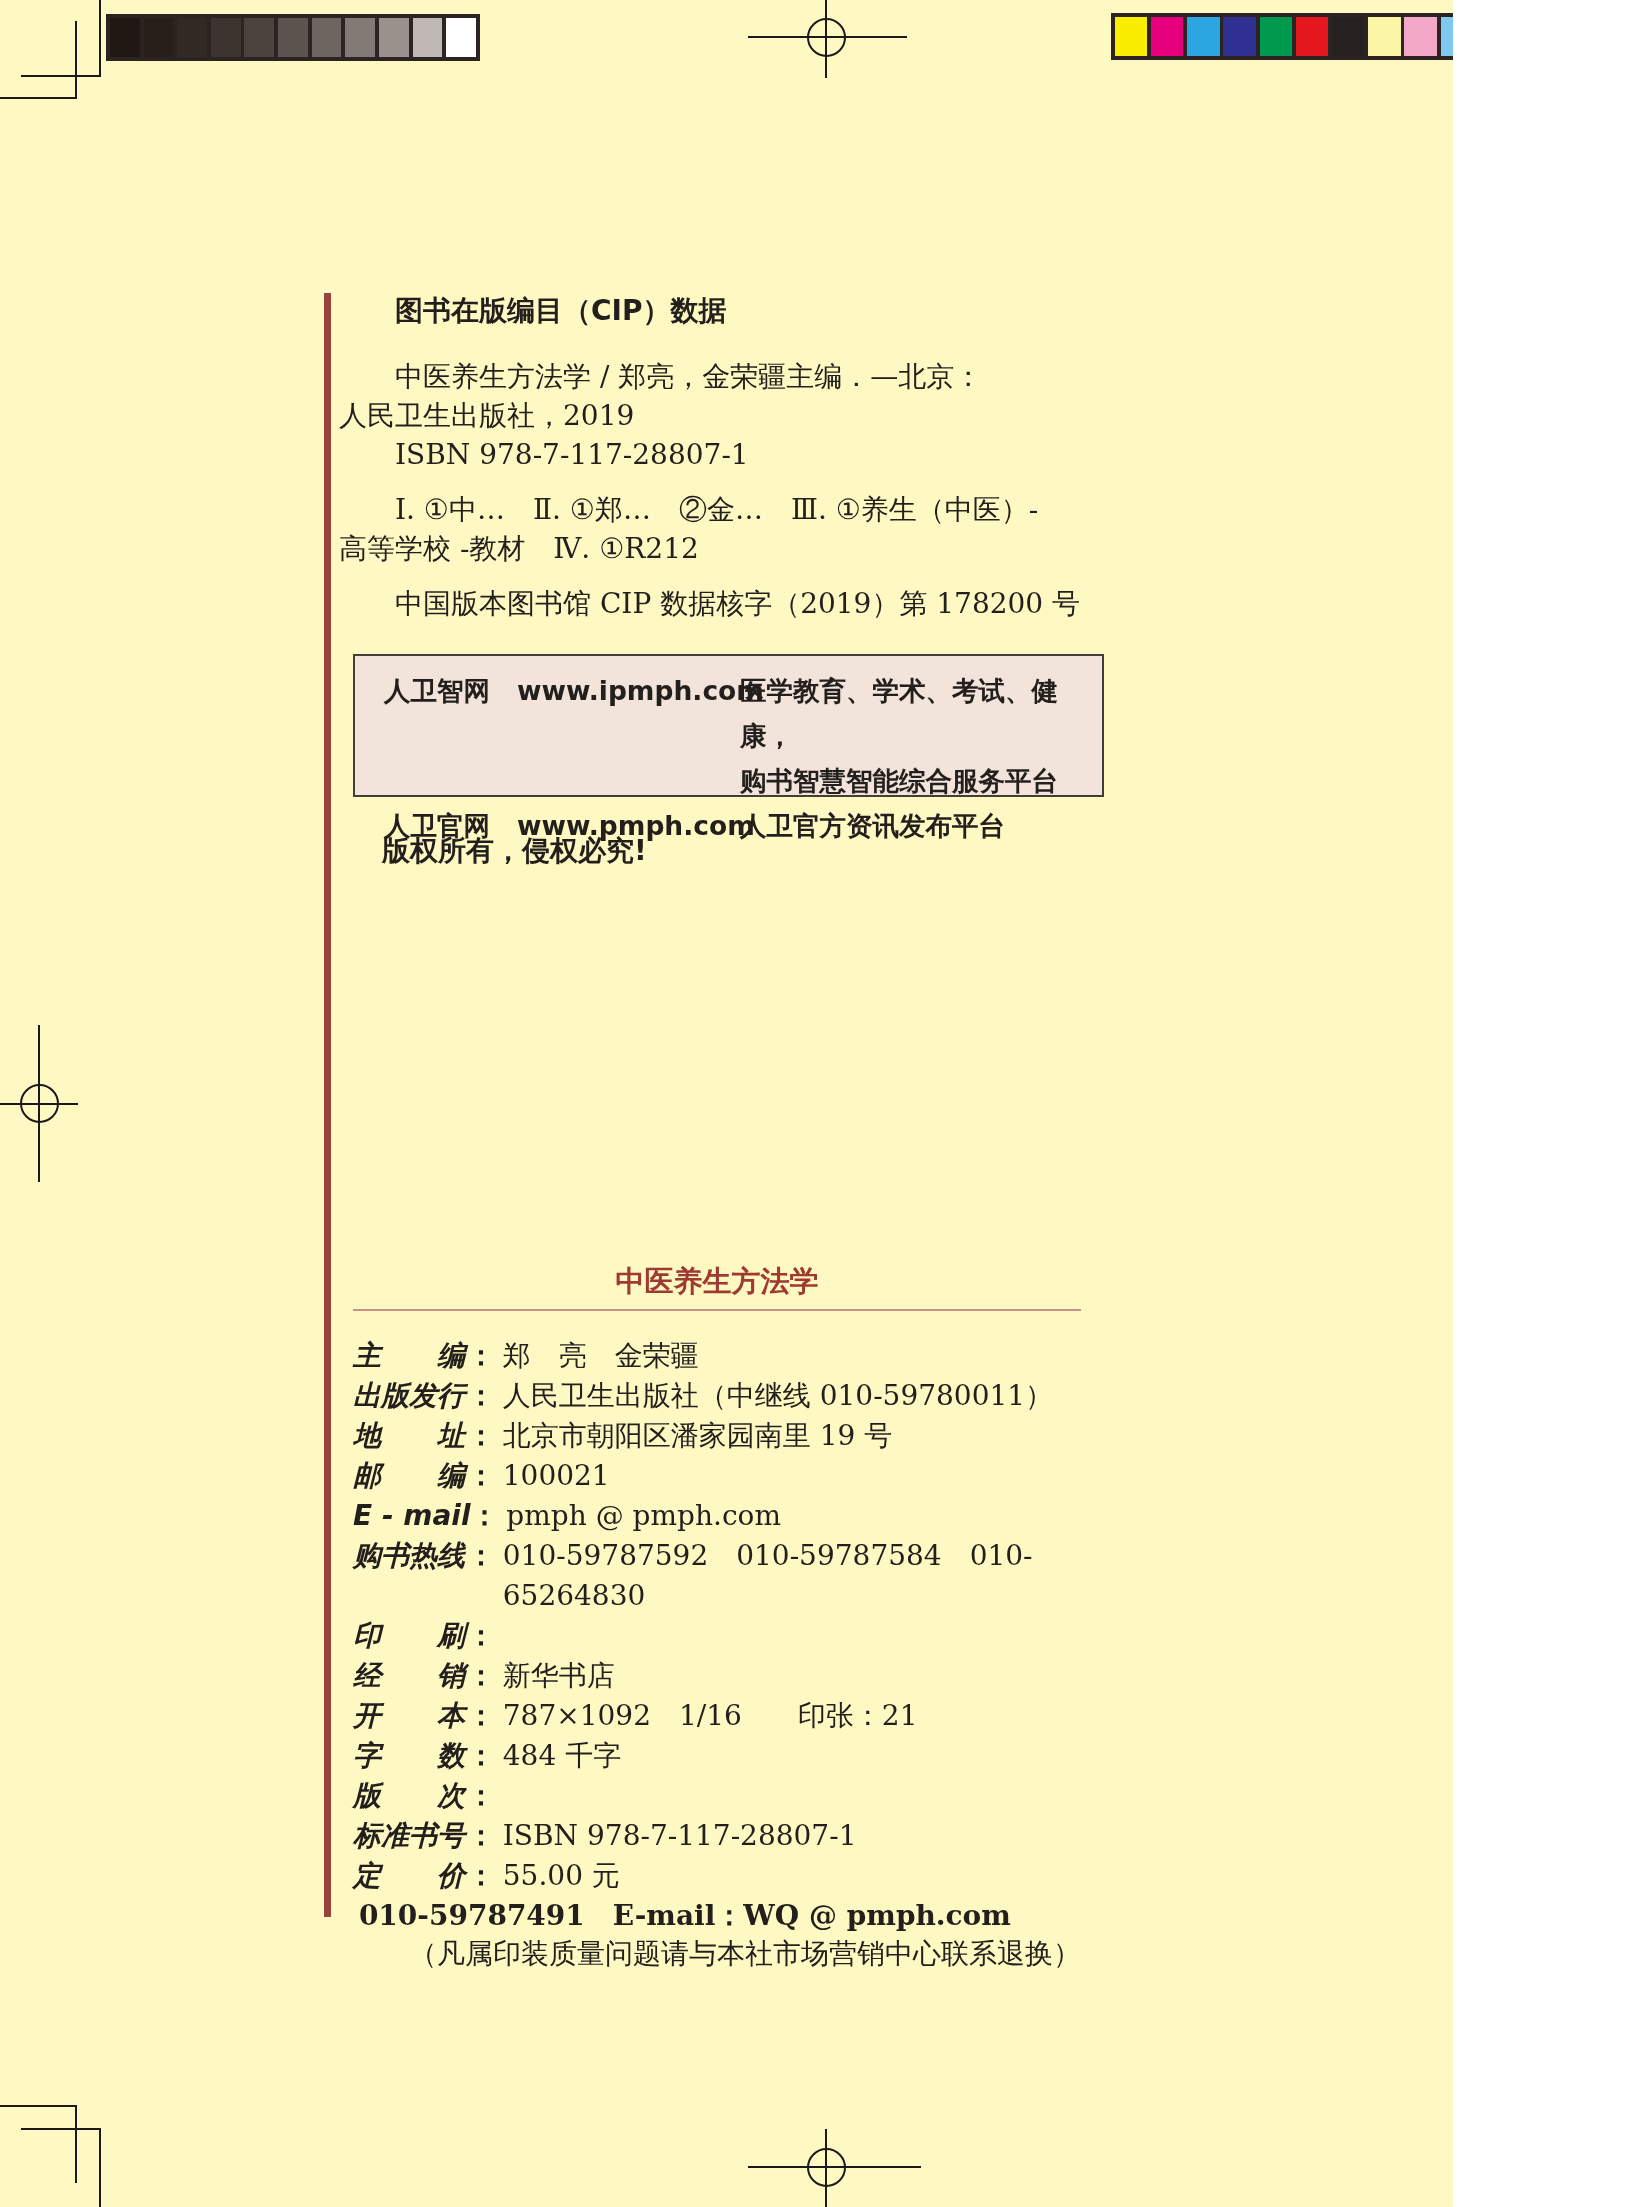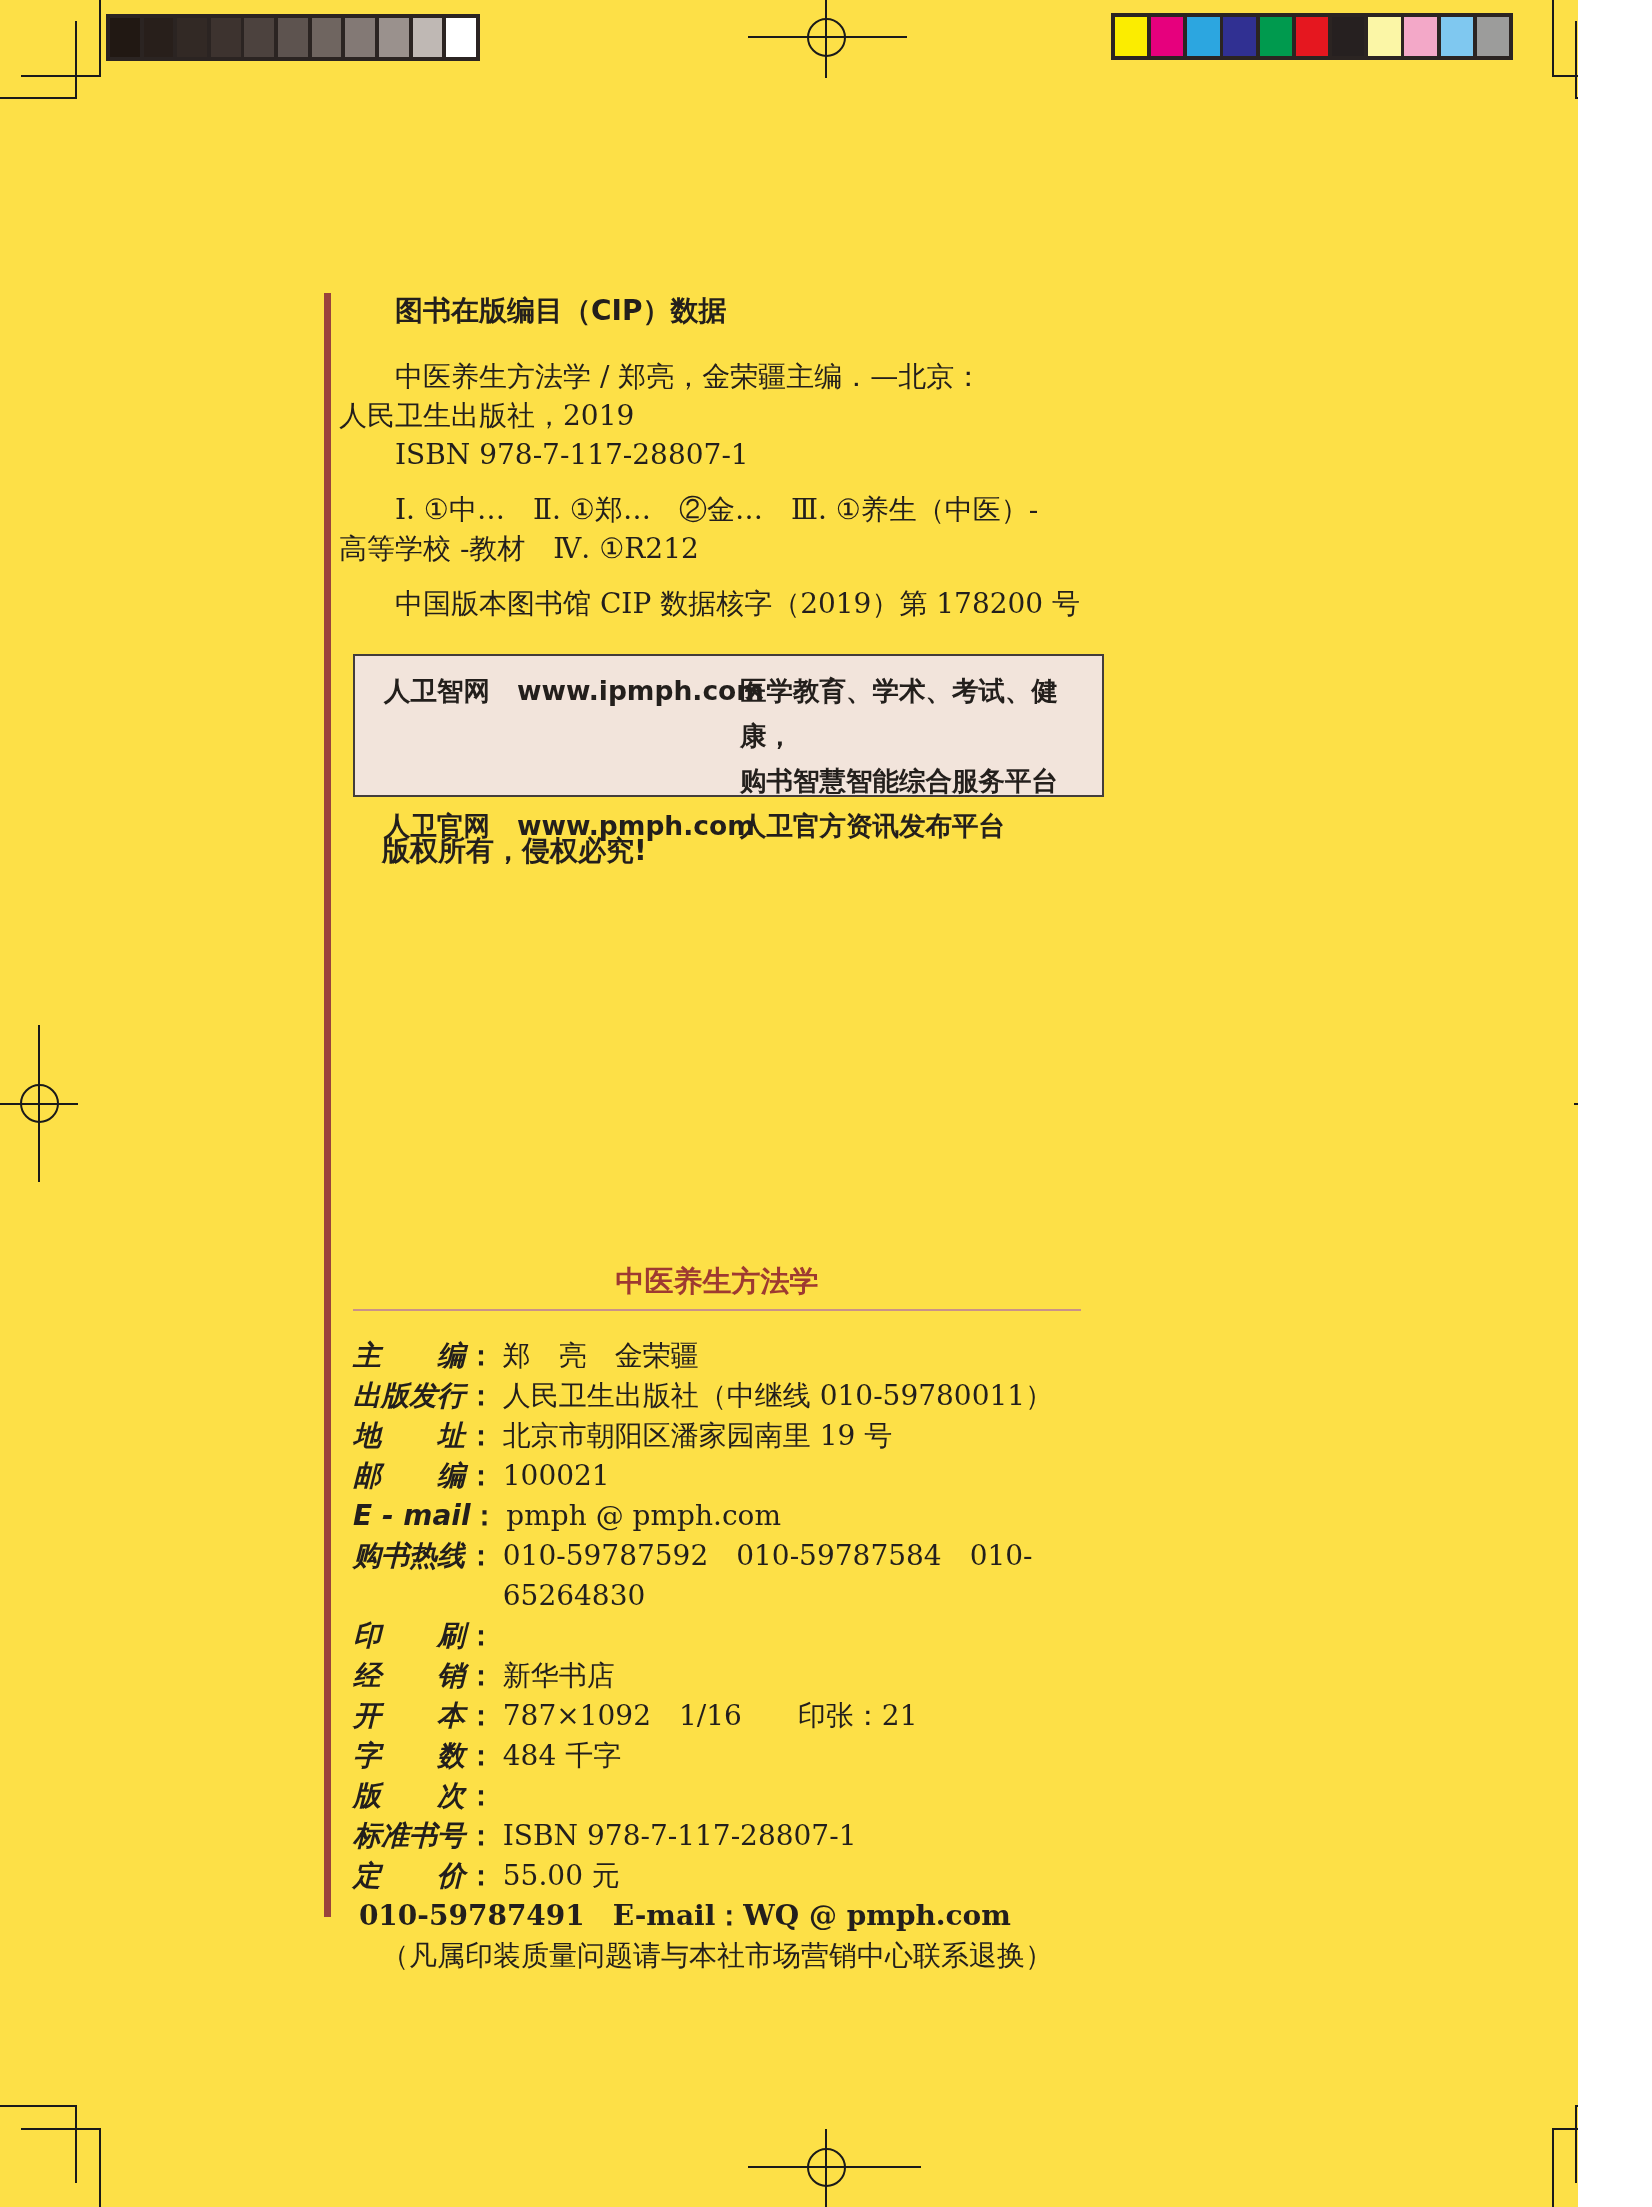--- a/index.html
+++ b/index.html
@@ -1,18 +1,18 @@
 <!DOCTYPE html>
 <html><head>
 <meta charset="utf-8">
 <style>
   * { margin:0; padding:0; box-sizing:border-box; }
   html,body { background:#ffffff; }
   body { font-family:"DejaVu Serif", serif; }
-  #page { position:relative; width:1578px; height:2207px; background:#fde047; color:#231f1c; overflow:hidden; }
+  #page { position:relative; width:1453px; height:2207px; background:#fef9c3; color:#231f1c; overflow:hidden; }
 
   
   .hair { position:absolute; background:#1a1a1a; }
   .circ { position:absolute; width:39px; height:39px; border:2px solid #1a1a1a; border-radius:50%; background:transparent; }
 
   
   .bar { position:absolute; display:flex; background:#2b2422; padding:3.9px; gap:3.9px; }
   .bar .swatch { flex:1 1 0; }
   #graybar { left:106px; top:13.7px; width:374px; height:47px; }
   #colorbar { left:1111px; top:12.7px; width:402px; height:47px; }
@@ -38,21 +38,21 @@
                font-family:Liberation Mono, monospace; font-weight:700; font-size:29px; }
   .divider { position:absolute; left:353px; top:1309px; width:728px; height:2px; background:#ca9288; }
   .rows { position:absolute; left:353px; top:1336px; width:774px; font-size:28px; line-height:40px; }
   .row { display:flex; }
   .lbl { flex:0 0 114px; font-family:"DejaVu Sans", sans-serif; font-weight:700; white-space:pre;font-style:italic; }
   .colon { font-family:"DejaVu Sans", sans-serif; font-weight:700; }
   .val { font-family:"DejaVu Serif", serif; padding-left:7.8px; white-space:pre-wrap; }
   .row.piracy { font-weight:700; }
   .row.piracy .plbl { font-family:"DejaVu Sans", sans-serif; }
   .row.piracy .pval { font-family:"DejaVu Serif", serif; padding-left:5.9px; }
-  .note { display:block; width:728px; text-align:center; font-family:Liberation Serif, serif; }
+  .note { display:block; width:728px; text-align:right; font-family:Liberation Mono, monospace; }
 </style>
 </head>
 <body>
 
 <div id="page">
 
   <div>
 
     <div class="hair" style="left:99px;top:0;width:2px;height:77px;"></div>
     <div class="hair" style="left:20.6px;top:75px;width:80px;height:2px;"></div>

